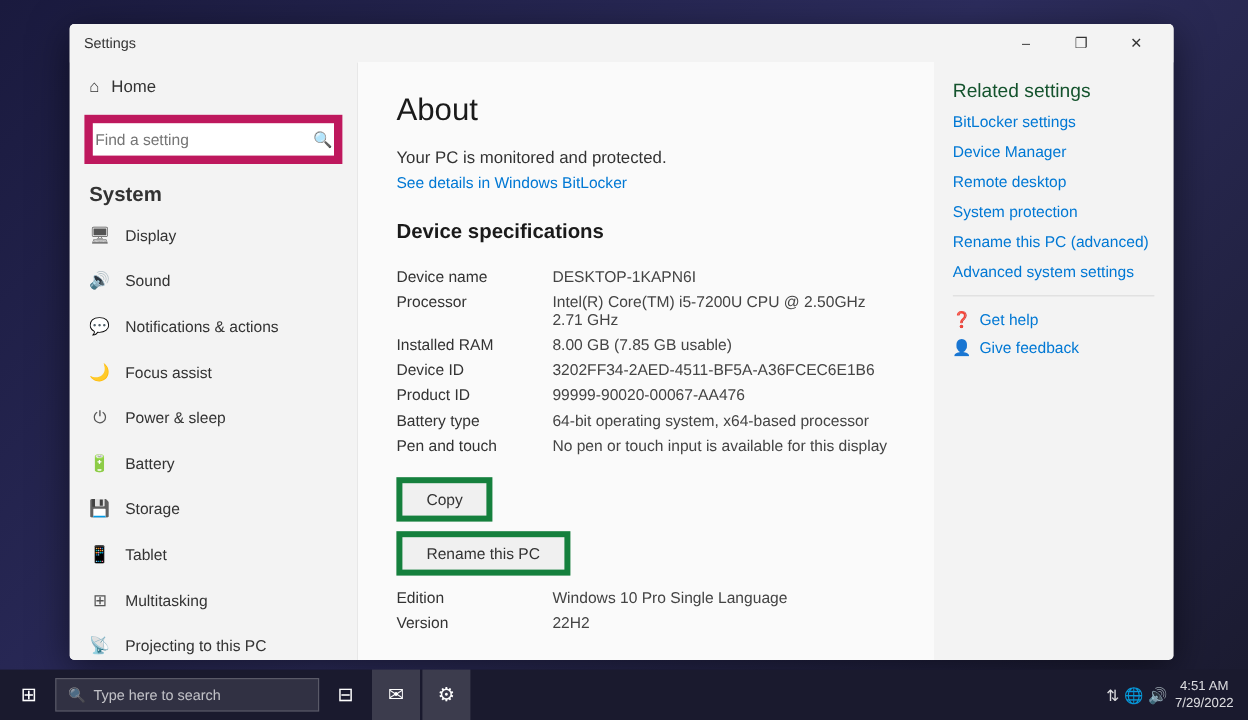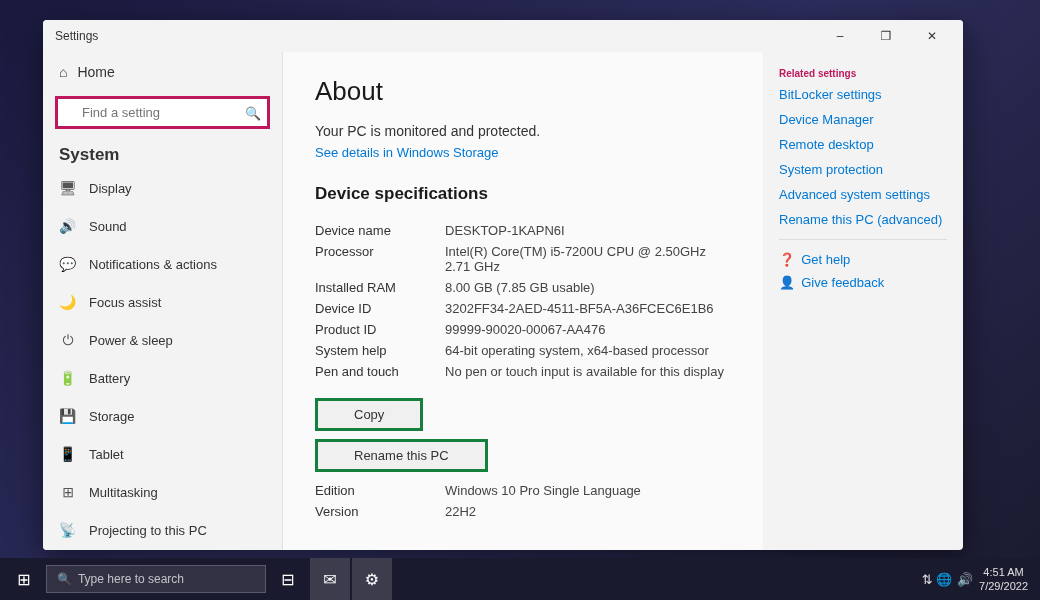--- a/index.html
+++ b/index.html
@@ -17,21 +17,21 @@
       width: 100%;
       height: 100%;
       background: linear-gradient(135deg, #1a1a3e 0%, #2d2d5e 50%, #1a1a2e 100%);
       position: relative;
     }
 
     
     .settings-window {
       position: absolute;
       top: 20px;
-      left: 43px;
+      left: 58px;
       width: 920px;
       height: 530px;
       background: #f3f3f3;
       border-radius: 4px;
       box-shadow: 0 8px 32px rgba(0,0,0,0.5);
       display: flex;
       flex-direction: column;
       overflow: hidden;
     }
 
@@ -91,22 +91,22 @@
       cursor: pointer;
       font-size: 14px;
       color: #333;
     }
     .sidebar-search {
       margin: 4px 12px 8px 12px;
       position: relative;
     }
     .sidebar-search input {
       width: 100%;
-      padding: 6px 28px 6px 24px;
-      border: 3px solid #be185d;
+      padding: 6px 28px 6px 2px;
+      border: 7px solid #be185d;
       background: white;
       font-size: 13px;
       outline: none;
       color: #555;
     }
     .search-icon-inner {
       position: absolute;
       right: 8px;
       top: 50%;
       transform: translateY(-50%);
@@ -185,42 +185,42 @@
     }
     .spec-label {
       width: 130px;
       color: #333;
       flex-shrink: 0;
     }
     .spec-value {
       color: #444;
     }
     .btn {
-      padding: 6px 36px;
-      border: 3px solid #15803d;
+      padding: 6px 20px;
+      border: 5px solid #15803d;
       background: #f0f0f0;
       font-size: 13px;
       cursor: pointer;
       color: #333;
       margin-right: 8px;
       margin-bottom: 8px;
     }
 
     
     .right-panel {
       width: 200px;
       flex-shrink: 0;
       padding: 16px 16px;
       font-size: 13px;
     }
     .right-section-label {
-      font-size: 10px;
-      color: #be185d;
+      font-size: 16px;
+      color: #14532d;
       margin-bottom: 8px;
-      font-weight: 700;
+      font-weight: 400;
     }
     .right-link {
       display: block;
       color: #0078d4;
       cursor: pointer;
       margin-bottom: 10px;
       font-size: 13px;
       text-decoration: none;
     }
     .right-divider {
@@ -382,21 +382,21 @@
           <span class="icon">📡</span>
           <span>Projecting to this PC</span>
         </div>
       </div>
 
       <div class="content-with-sidebar">
 
         <div class="main-content">
           <h1 class="page-title">About</h1>
           <p class="protection-status">Your PC is monitored and protected.</p>
-          <a class="security-link">See details in Windows Storage</a>
+          <a class="security-link">See details in Windows BitLocker</a>
 
           <h2 class="section-title">Device specifications</h2>
 
           <div class="spec-table">
             <div class="spec-row">
               <span class="spec-label">Device name</span>
               <span class="spec-value">DESKTOP-1KAPN6I</span>
             </div>
             <div class="spec-row">
               <span class="spec-label">Processor</span>
@@ -408,21 +408,21 @@
             </div>
             <div class="spec-row">
               <span class="spec-label">Device ID</span>
               <span class="spec-value">3202FF34-2AED-4511-BF5A-A36FCEC6E1B6</span>
             </div>
             <div class="spec-row">
               <span class="spec-label">Product ID</span>
               <span class="spec-value">99999-90020-00067-AA476</span>
             </div>
             <div class="spec-row">
-              <span class="spec-label">System help</span>
+              <span class="spec-label">Battery type</span>
               <span class="spec-value">64-bit operating system, x64-based processor</span>
             </div>
             <div class="spec-row">
               <span class="spec-label">Pen and touch</span>
               <span class="spec-value">No pen or touch input is available for this display</span>
             </div>
           </div>
 
           <button class="btn">Copy</button>
           <br>
@@ -441,22 +441,22 @@
 
           </div>
         </div>
 
         <div class="right-panel">
           <div class="right-section-label">Related settings</div>
           <a class="right-link">BitLocker settings</a>
           <a class="right-link">Device Manager</a>
           <a class="right-link">Remote desktop</a>
           <a class="right-link">System protection</a>
+          <a class="right-link">Rename this PC (advanced)</a>
           <a class="right-link">Advanced system settings</a>
-          <a class="right-link">Rename this PC (advanced)</a>
           <hr class="right-divider">
           <div class="right-action">
             <span>❓</span>
             <span>Get help</span>
           </div>
           <div class="right-action">
             <span>👤</span>
             <span>Give feedback</span>
           </div>
         </div>

